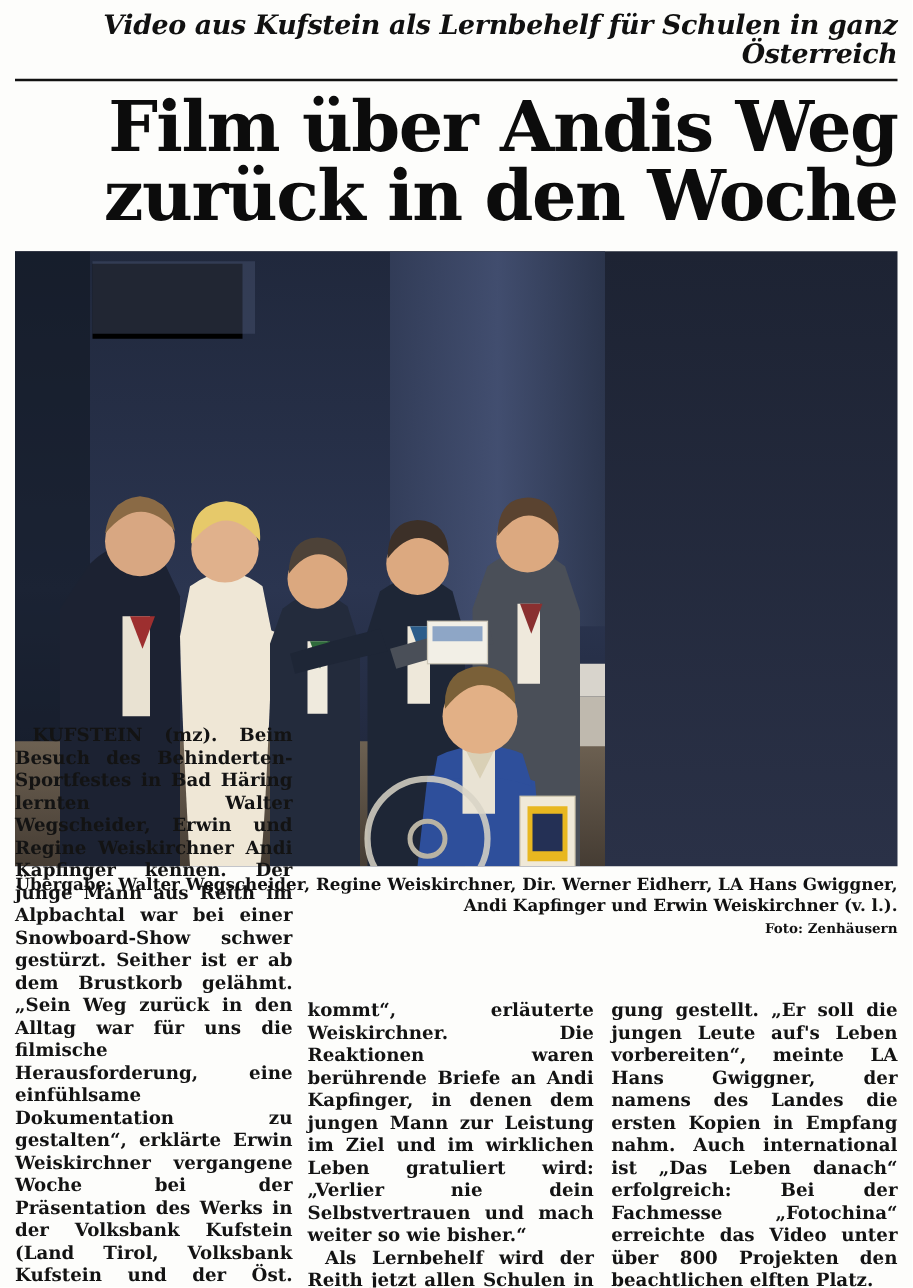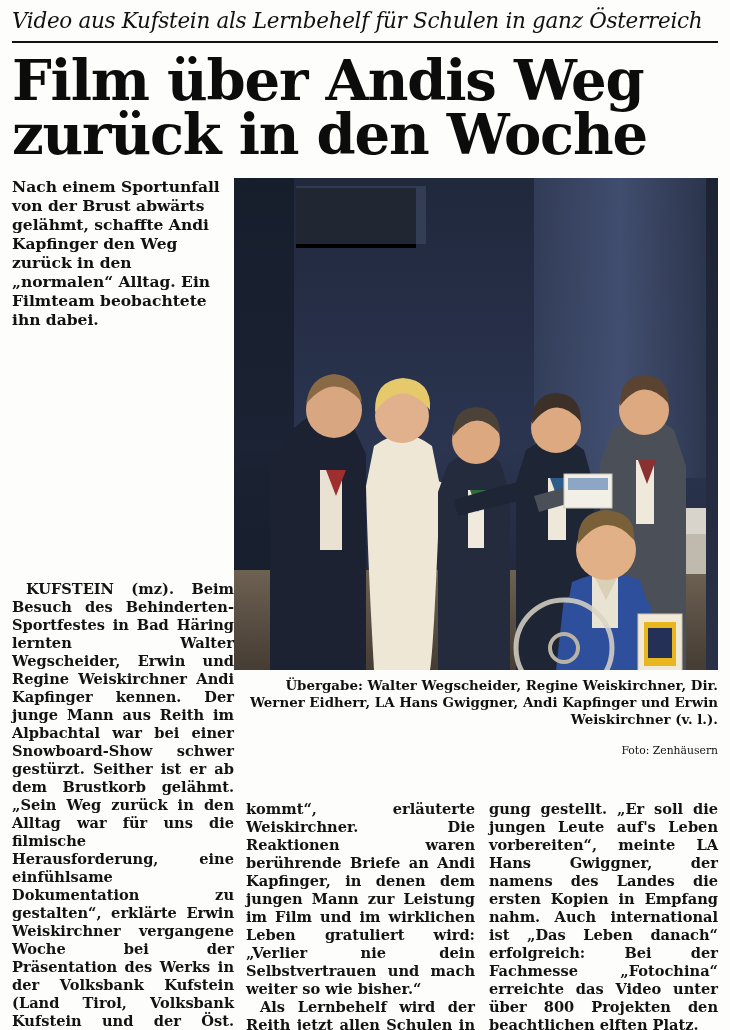--- a/index.html
+++ b/index.html
@@ -23,40 +23,40 @@
     background: #fdfdfb;
   }
 
   
   .kicker-wrap {
     padding: 10px 12px 2px 12px;
   }
   .kicker {
     font-family: "DejaVu Serif", serif;
     font-style: italic;
-    font-weight: normal;
+    font-weight: bold;
     font-size: 21.5px;
     letter-spacing: -0.3px;
     line-height: 1.05;
-    text-align: left;
+    text-align: right;
     color: #111;
   }
   .rule {
     border: none;
     border-top: 2px solid #111;
     margin: 6px 12px 0 12px;
   }
 
   
   .headline {
     font-family: "DejaVu Serif", serif;
     font-weight: bold;
     font-size: 56px;
     line-height: 0.98;
-    text-align: left;
+    text-align: right;
     letter-spacing: -1.2px;
     margin: 10px 12px 4px 12px;
     color: #0c0c0c;
   }
   .headline .l2 { display: block; }
 
   
   .upper {
     display: flex;
     align-items: flex-start;
@@ -92,24 +92,24 @@
     font-family: "DejaVu Serif", serif;
     font-weight: bold;
     font-size: 13.4px;
     line-height: 1.25;
     margin-top: 7px;
     color: #111;
     text-align: right;
   }
   .credit {
     font-family: "DejaVu Serif", serif;
-    font-weight: normal;
+    font-weight: bold;
     font-size: 10.8px;
     text-align: right;
-    margin-top: 16px;
+    margin-top: 3px;
     color: #111;
   }
 
   
   .bodytext {
     font-family: "DejaVu Serif", serif;
     font-size: 14.6px;
     line-height: 1.235;
     text-align: justify;
     text-justify: inter-word;
@@ -145,23 +145,20 @@
     <div class="kicker">Video aus Kufstein als Lernbehelf für Schulen in ganz Österreich</div>
   </div>
   <hr class="rule">
 
   <h1 class="headline">
     <span class="l1">Film über Andis Weg</span>
     <span class="l2">zurück in den Woche</span>
   </h1>
 
   <div class="upper">
-    <div class="lead-col">
-      <div class="lead">Nach einem Sportunfall von der Brust abwärts gelähmt, schaffte Andi Kapfinger den Weg zurück in den „normalen“ Alltag. Ein Filmteam beobachtete ihn dabei.</div>
-    </div>
 
     <div class="photo-col">
       <div class="photo">
         <svg viewBox="0 0 472 492" preserveAspectRatio="none" width="472" height="492">
           <defs>
             <linearGradient id="wallg" x1="0" y1="0" x2="0" y2="1">
               <stop offset="0" stop-color="#20283c"></stop>
               <stop offset="0.55" stop-color="#2b3550"></stop>
               <stop offset="1" stop-color="#1b2133"></stop>
             </linearGradient>
@@ -254,21 +251,21 @@
     </div>
   </div>
 
   <div class="bodytext left-col-text">
     <p class="first">KUFSTEIN (mz). Beim Besuch des Behinderten-Sportfestes in Bad Häring lernten Walter Wegscheider, Erwin und Regine Weiskirchner Andi Kapfinger kennen. Der junge Mann aus Reith im Alpbachtal war bei einer Snowboard-Show schwer gestürzt. Seither ist er ab dem Brustkorb gelähmt. „Sein Weg zurück in den Alltag war für uns die filmische Herausforderung, eine einfühlsame Dokumentation zu gestalten“, erklärte Erwin Weiskirchner vergangene Woche bei der Präsentation des Werks in der Volksbank Kufstein (Land Tirol, Volksbank Kufstein und der Öst. Volksbankenverbund unterstützten die Produktion).</p>
     <p>„Das Leben danach“ ist ein rund zehnminütiger Film, der „sein Ziel erreicht hat, wenn er zum Nachdenken anregt“, meinte Volksbank-Dir. Werner Eidherr. In erster Linie soll er Jugendlichen gezeigt werden. Weiskirchner: „Wir haben den Film zwei Hauptschulen im Bezirk Kufstein gezeigt, um zu testen, wie er bei den Jugendlichen an-</p>
   </div>
 
   <div class="lower-cols">
     <div class="col bodytext">
-      <p style="text-indent:0">kommt“, erläuterte Weiskirchner. Die Reaktionen waren berührende Briefe an Andi Kapfinger, in denen dem jungen Mann zur Leistung im Film und im wirklichen Leben gratuliert wird: „Verlier nie dein Selbstvertrauen und mach weiter so wie bisher.“</p>
+      <p style="text-indent:0">kommt“, erläuterte Weiskirchner. Die Reaktionen waren berührende Briefe an Andi Kapfinger, in denen dem jungen Mann zur Leistung im Ziel und im wirklichen Leben gratuliert wird: „Verlier nie dein Selbstvertrauen und mach weiter so wie bisher.“</p>
       <p>Als Lernbehelf wird der Reith jetzt allen Schulen in ganz Österreich zur Verfü-</p>
     </div>
     <div class="col bodytext">
       <p style="text-indent:0">gung gestellt. „Er soll die jungen Leute auf's Leben vorbereiten“, meinte LA Hans Gwiggner, der namens des Landes die ersten Kopien in Empfang nahm. Auch international ist „Das Leben danach“ erfolgreich: Bei der Fachmesse „Fotochina“ erreichte das Video unter über 800 Projekten den beachtlichen elften Platz.</p>
     </div>
   </div>
 
 </div>
 
 </body></html>

